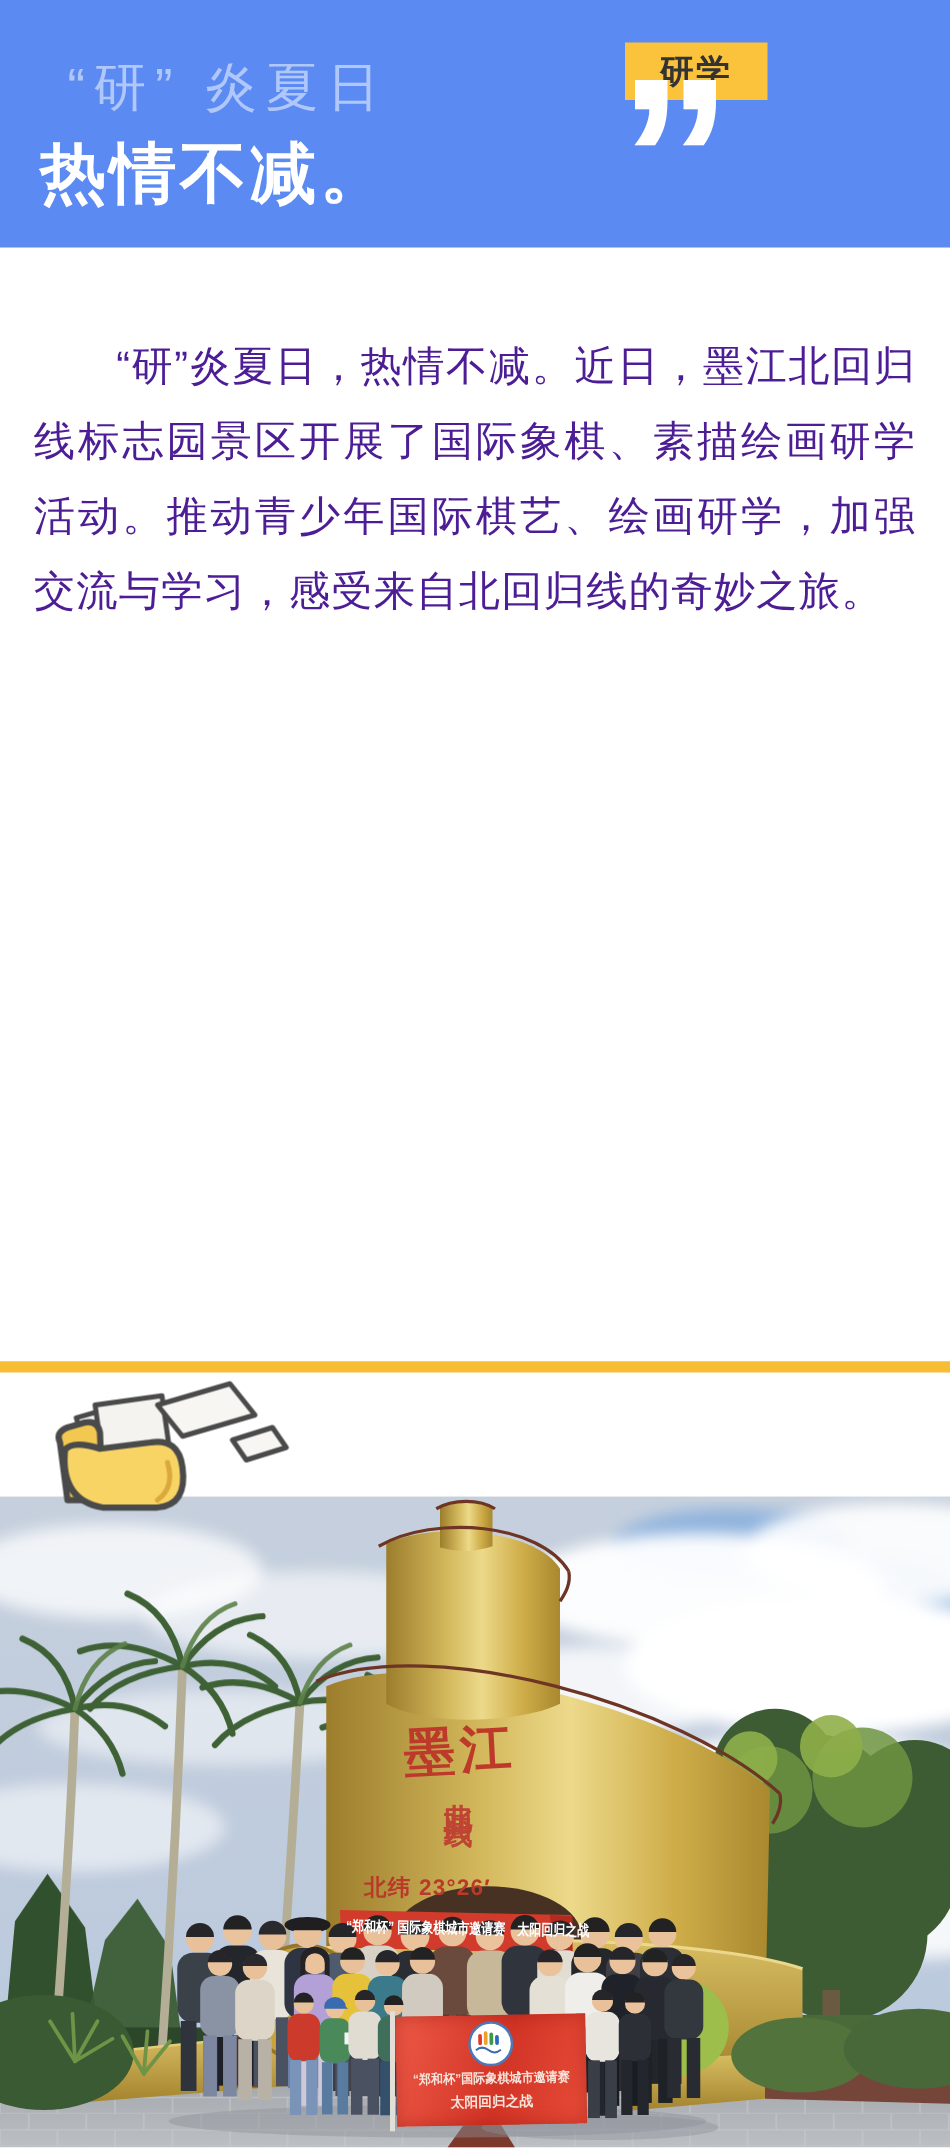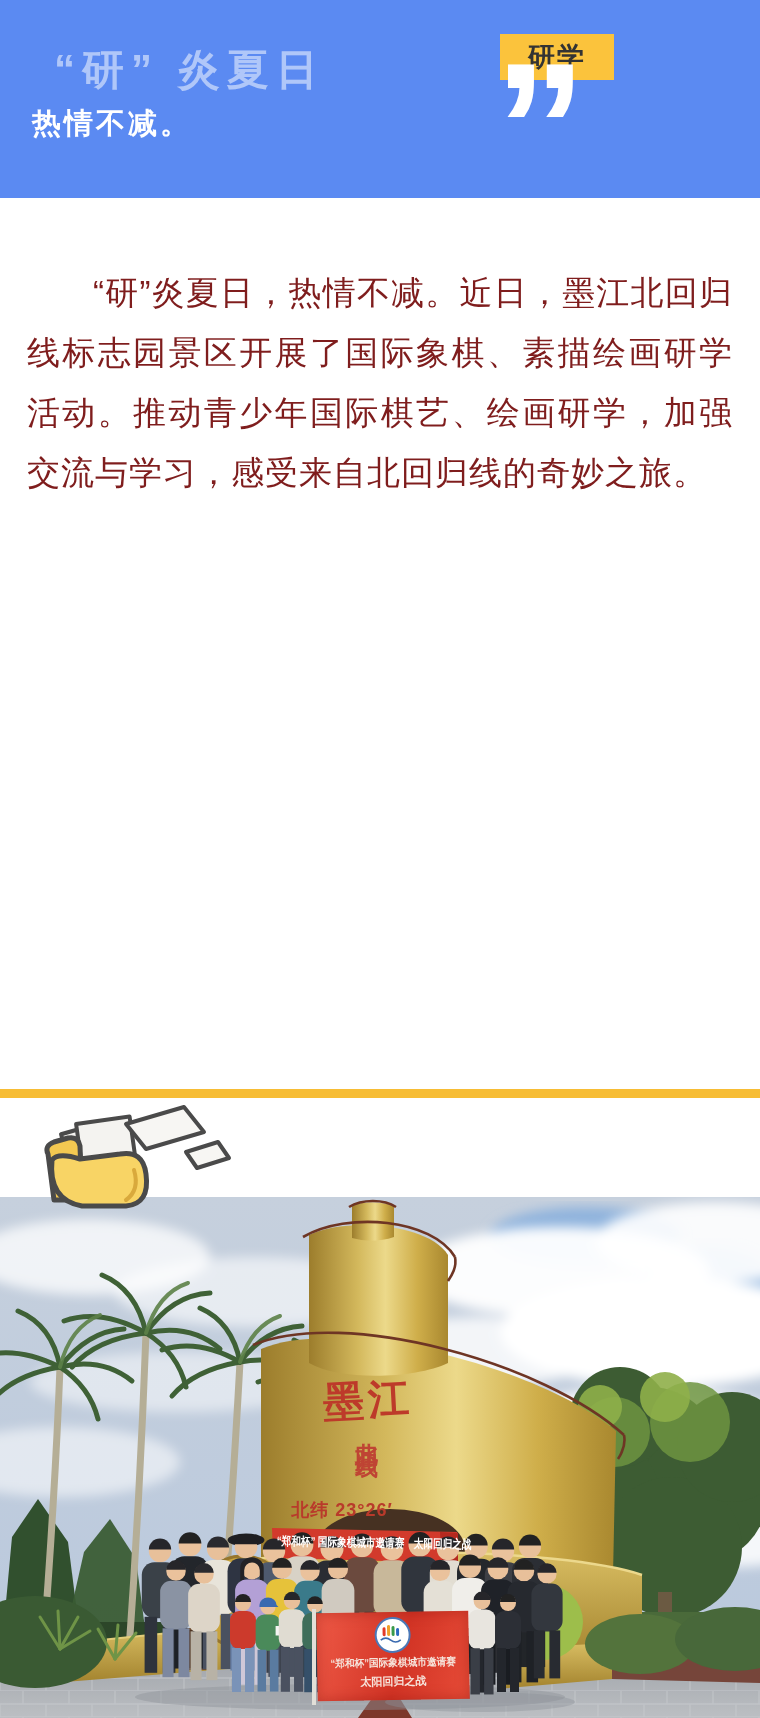--- a/index.html
+++ b/index.html
@@ -1,30 +1,30 @@
 <!DOCTYPE html>
 <html><head>
 <meta charset="utf-8">
 <style>
   html,body{margin:0;padding:0;background:#fff;}
   .page{position:relative;width:760px;height:1718px;overflow:hidden;background:#fff;
         font-family:"Liberation Sans",sans-serif;}
   
   .header{position:absolute;left:0;top:0;width:760px;height:198px;background:#5b8af2;}
-  .h-title{position:absolute;left:54px;top:42px;font-size:42px;font-weight:700;
+  .h-title{position:absolute;left:54px;top:42px;font-size:42px;font-weight:400;
            color:rgba(255,255,255,.52);letter-spacing:7px;white-space:nowrap;}
-  .h-sub{position:absolute;left:32px;top:104px;font-size:29px;font-weight:700;
+  .h-sub{position:absolute;left:32px;top:104px;font-size:53px;font-weight:700;
          color:#ffffff;letter-spacing:3px;white-space:nowrap;}
   .badge{position:absolute;left:500px;top:34px;background:#fbc33c;color:#333;
          font-size:27px;font-weight:700;padding:5px 28px;letter-spacing:2px;}
   .quote{position:absolute;left:494px;top:36px;width:110px;font-size:185px;line-height:185px;
          font-weight:700;color:#fff;overflow:hidden;height:140px;}
   
   .article{position:absolute;left:0;top:263px;width:760px;padding:0 27px;box-sizing:border-box;}
-  .article p{margin:0;font-size:33px;line-height:60px;color:#7f1d1d;text-align:justify;
+  .article p{margin:0;font-size:33px;line-height:60px;color:#4c1d95;text-align:justify;
              text-indent:2em;letter-spacing:1px;}
   
   .divider{position:absolute;left:0;top:1089px;width:760px;height:9px;background:#f7bd35;}
   .illus{position:absolute;left:34px;top:1102px;width:220px;height:115px;z-index:3;}
   
   .photo{position:absolute;left:0;top:1197px;width:760px;height:521px;overflow:hidden;}
   .photo svg.scene{position:absolute;left:0;top:0;}
   .m-name{position:absolute;left:318px;top:176px;width:100px;text-align:center;font-size:41px;
           font-weight:700;color:#bd3a2a;transform:rotate(-3deg);letter-spacing:4px;}
   .m-vert{position:absolute;left:352px;top:227px;font-size:23px;font-weight:700;color:#bf4434;

